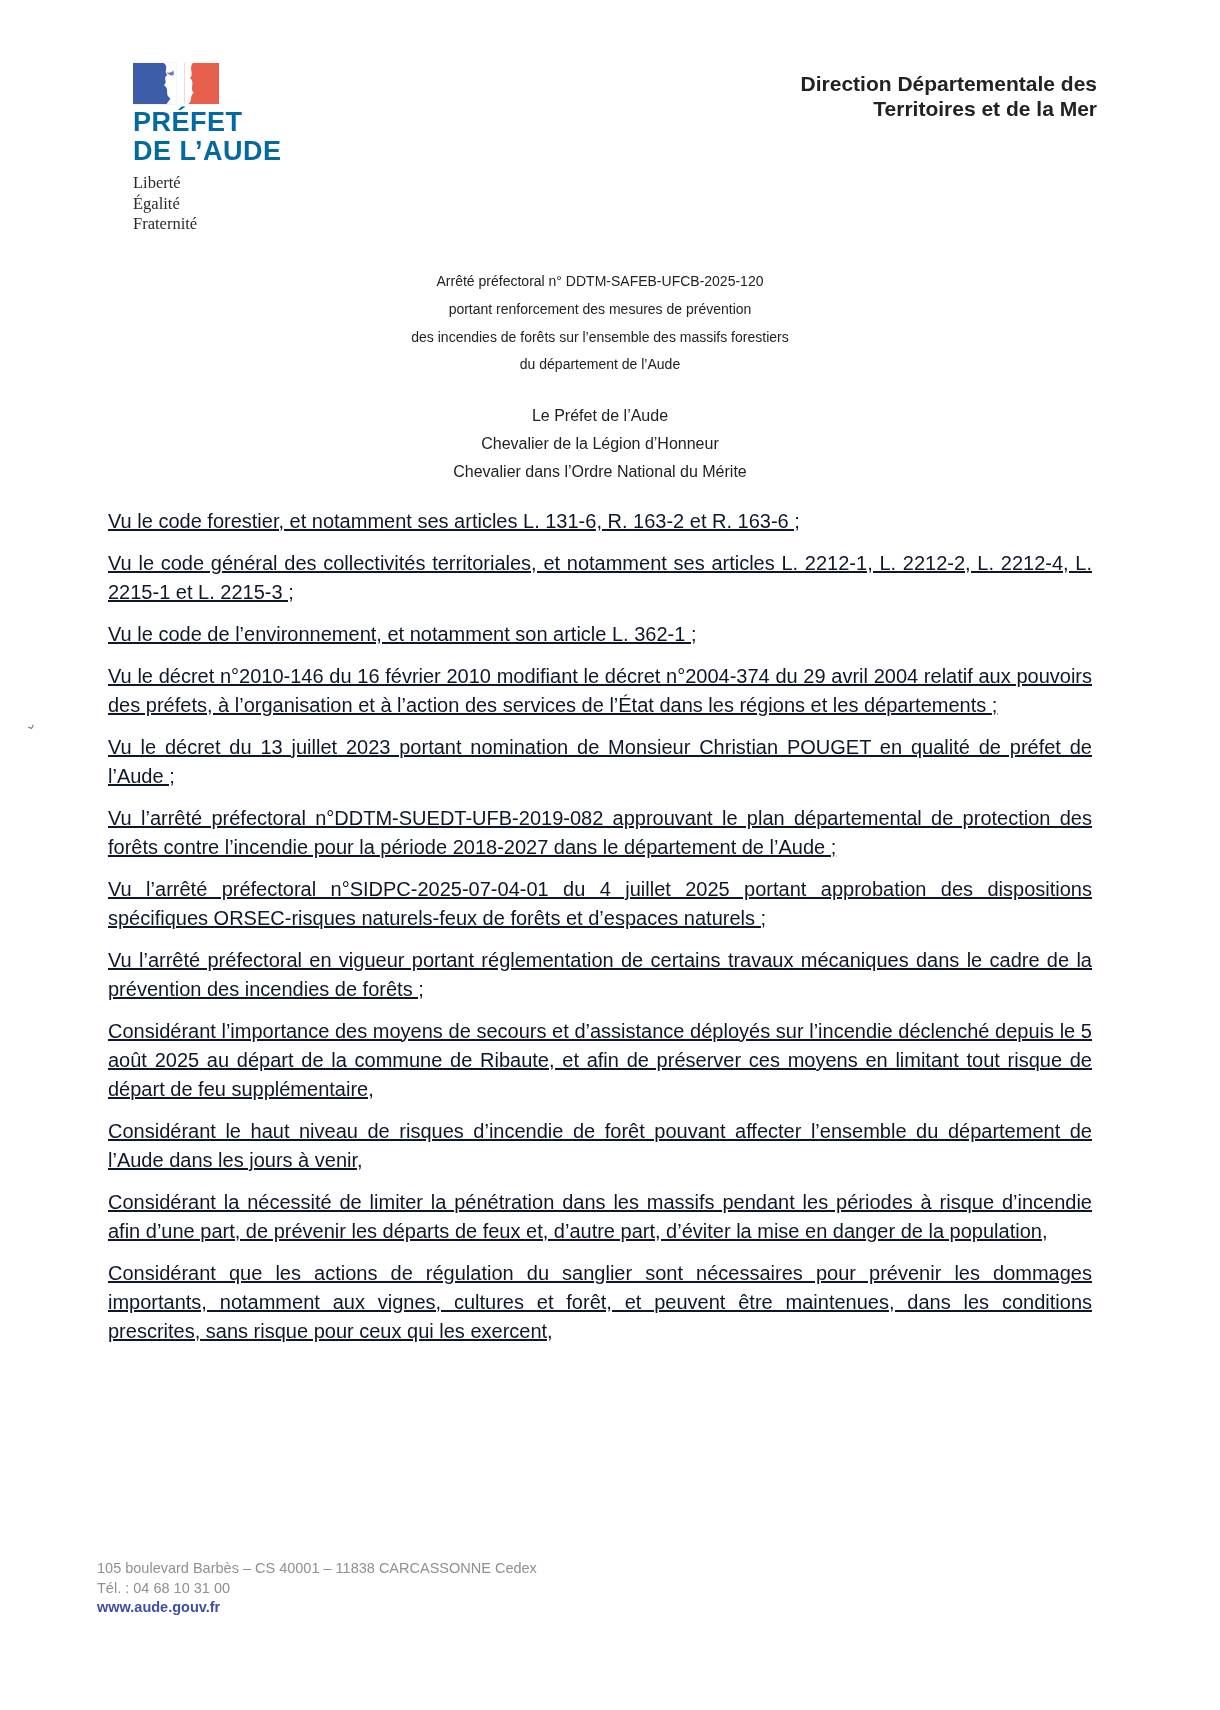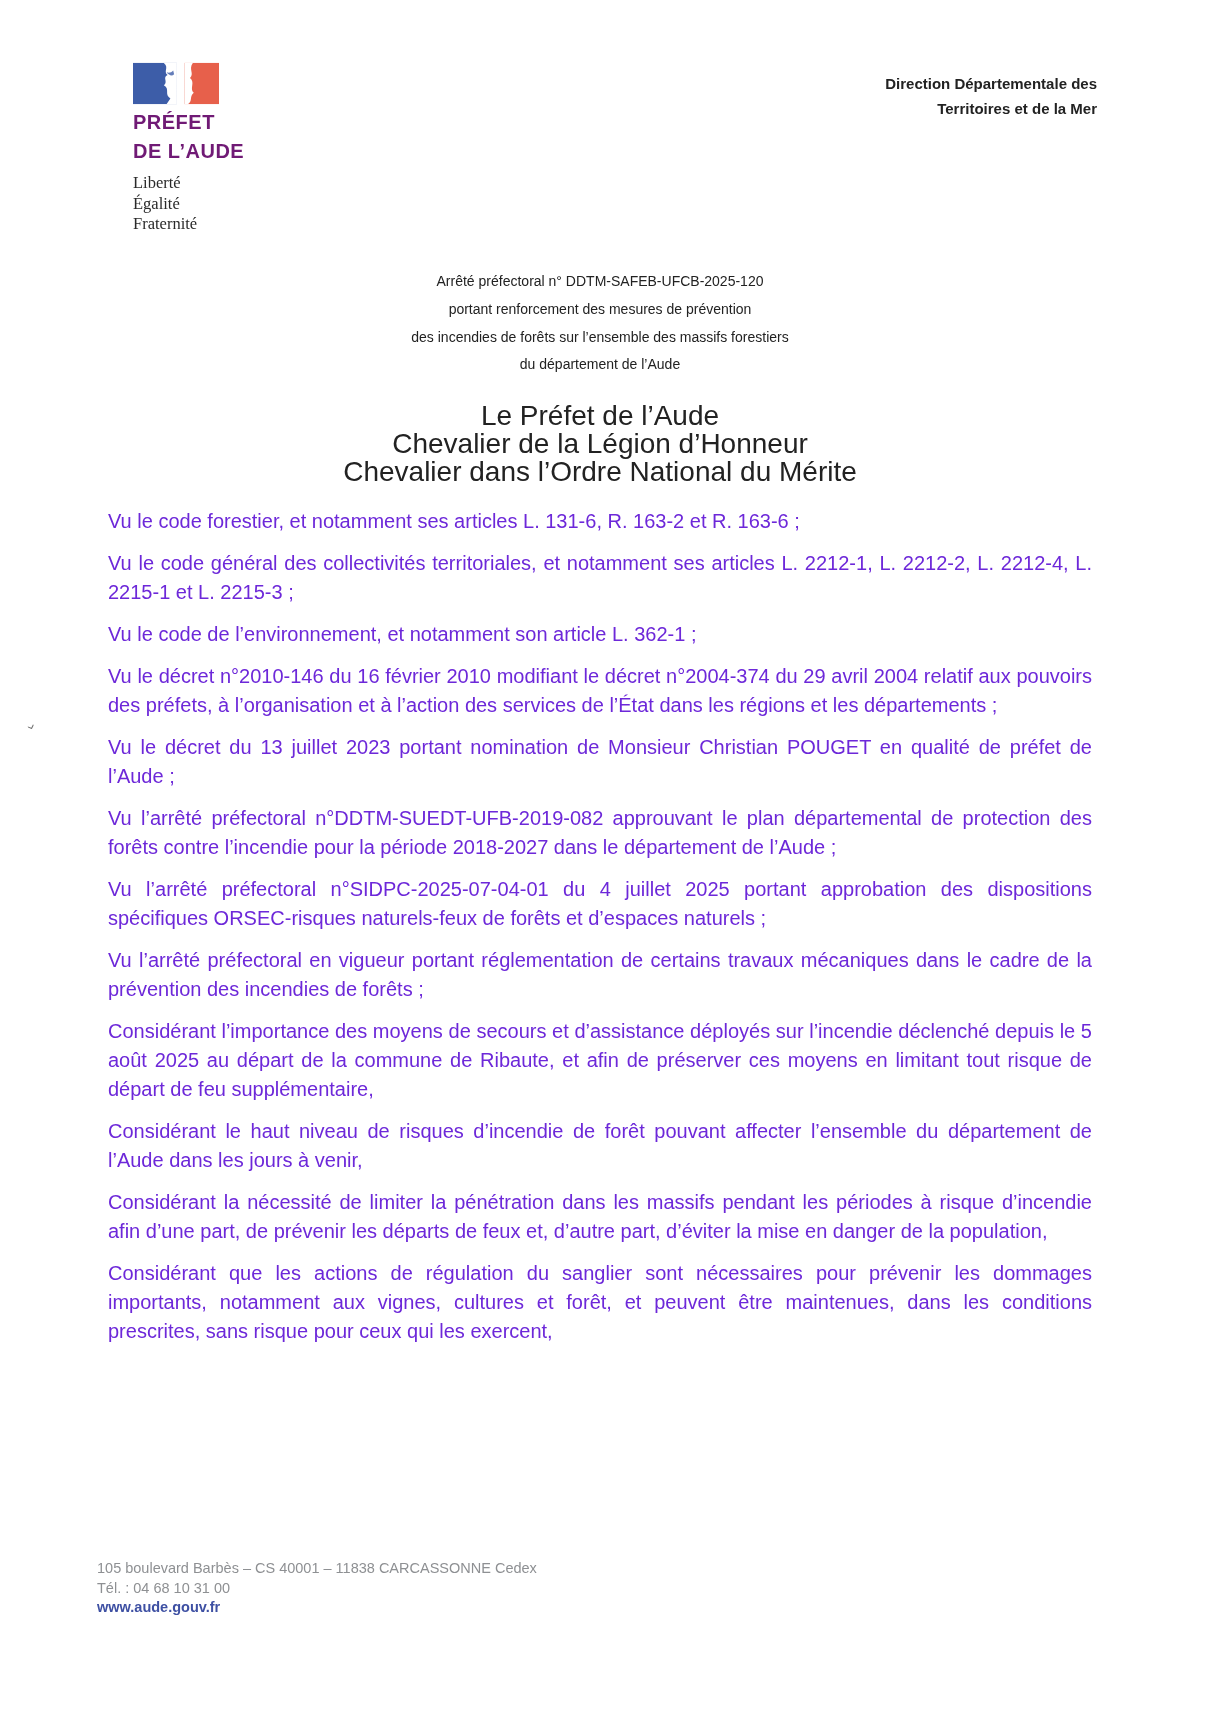--- a/index.html
+++ b/index.html
@@ -8,36 +8,37 @@
     width:1220px;height:1710px;
     background:#ffffff;
     font-family:"Liberation Sans", sans-serif;
     color:#1f1f1f;
     overflow:hidden;
     margin:0 auto;
   }
   
   #logo-block{position:absolute;left:133px;top:62px;}
   #logo-mark{display:block;width:86px;height:43px;}
-  #brand{font-weight:bold;font-size:20px;line-height:29px;letter-spacing:.5px;color:#701a75;margin-top:3px;}
+  #brand{font-weight:bold;font-size:27px;line-height:29px;letter-spacing:.5px;color:#0369a1;margin-top:3px;}
   #motto{font-family:"Liberation Serif", serif;font-size:16.5px;line-height:20.5px;color:#2a2a2a;margin-top:7px;}
   #header-right{
     position:absolute;top:71px;right:123px;
-    text-align:right;font-weight:bold;font-size:15px;line-height:25px;color:#222;
+    text-align:right;font-weight:bold;font-size:21px;line-height:25px;color:#222;
   }
   
   #main{position:absolute;left:108px;top:268px;width:984px;}
   #title-block{text-align:center;font-size:14px;line-height:27.8px;color:#222;}
-  #subtitle-block{text-align:center;font-size:28px;line-height:27.8px;color:#222;margin-top:23px;}
+  #subtitle-block{text-align:center;font-size:16px;line-height:27.8px;color:#222;margin-top:23px;}
   #body-text{margin-top:21px;}
   #body-text p{
     margin:0 0 13px 0;
     font-size:20px;line-height:29px;
     text-align:justify;
-    color:#6d28d9;
+    color:#0f172a;
+    text-decoration:underline;
   }
   
   #footer{position:absolute;left:97px;top:1559px;font-size:14.5px;line-height:19.5px;}
   .footer-gray{color:#8e9093;}
   .footer-blue{color:#3e50a3;font-weight:bold;}
   
   #artifact{
     position:absolute;left:30px;top:718px;
     color:#6f6f6f;font-size:15px;transform:rotate(68deg);
     user-select:none;

